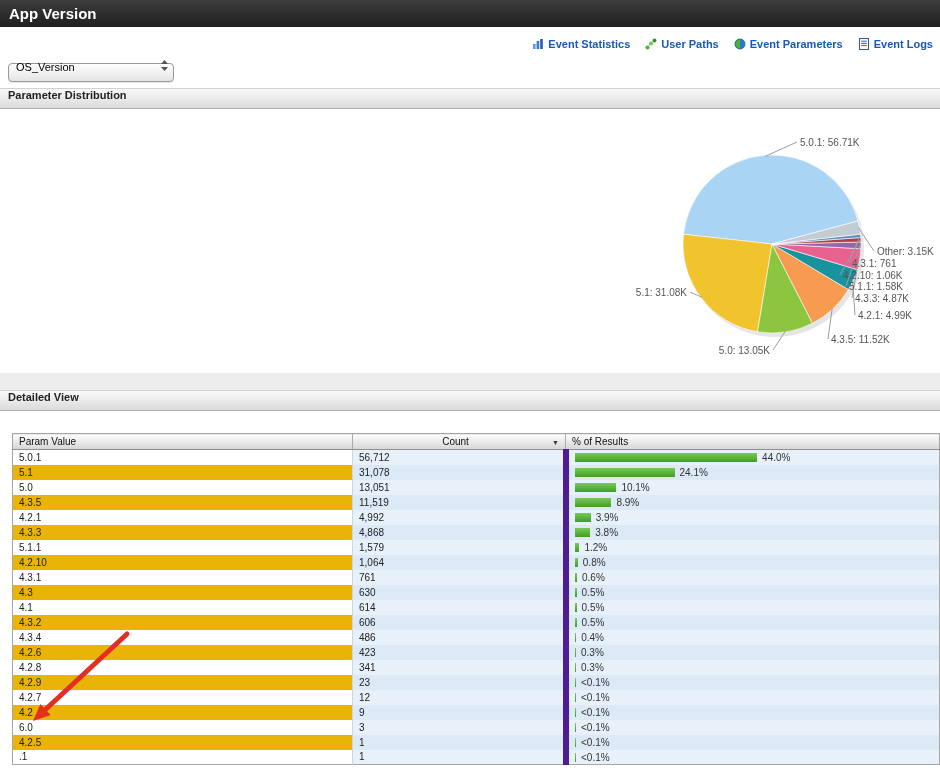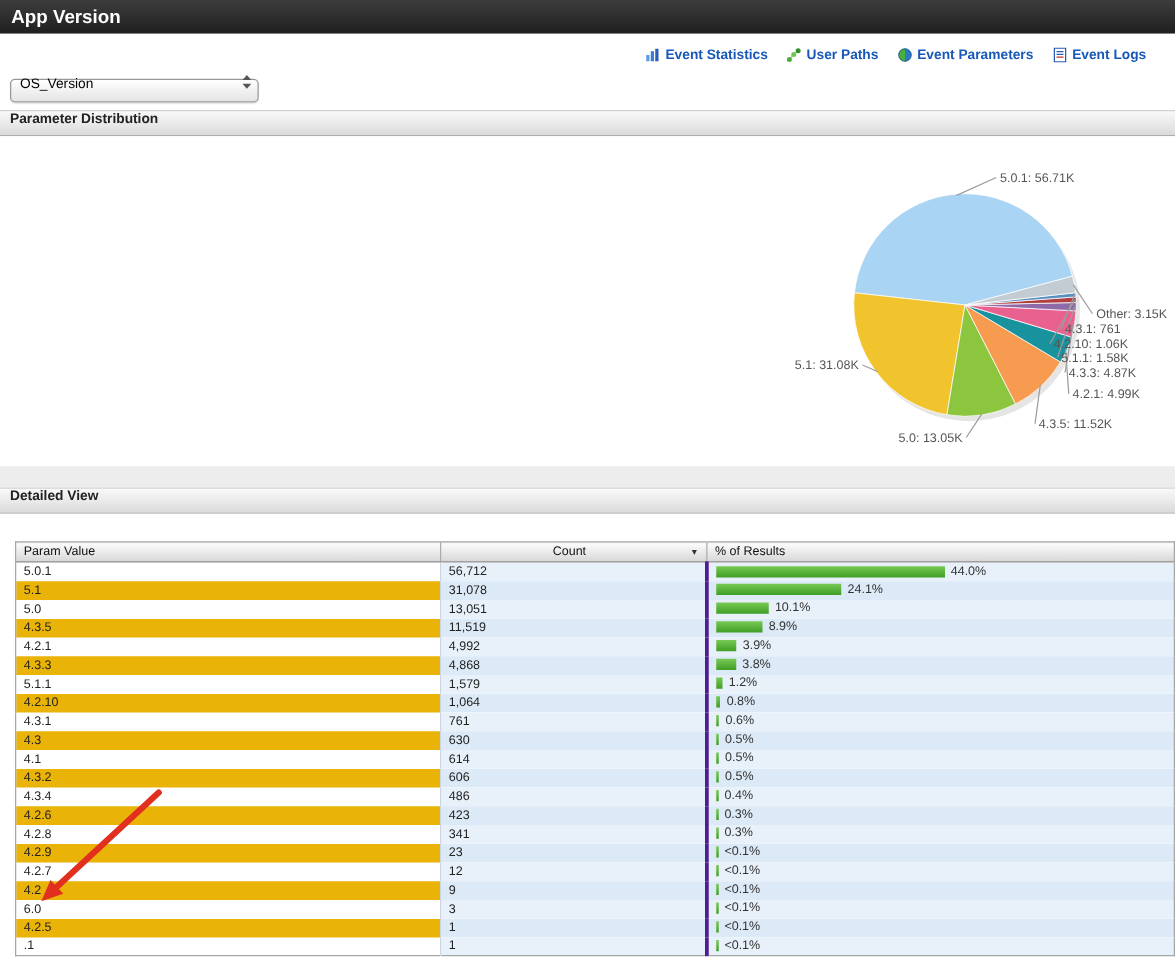--- a/index.html
+++ b/index.html
@@ -18,33 +18,33 @@
     display: flex; align-items: center;
     padding: 0 9px;
   }
   .topbar-title { color: #fff; font-size: 15px; font-weight: bold; }
 
   
   .subheader {
     height: 33px;
     background: #fff;
     display: flex; align-items: center; justify-content: flex-end;
-    gap: 15px; padding-right: 23px;
+    gap: 15px; padding-right: 7px;
   }
   .nav-link {
     display: inline-flex; align-items: center; gap: 4px;
     color: #1758b8; font-size: 11px; font-weight: bold;
     text-decoration: none; cursor: pointer;
   }
   .nav-icon { display: inline-flex; width: 12px; height: 12px; }
 
   
   .controls { height: 28px; padding: 3px 0 0 8px; background: #fff; }
   .select {
-    width: 199px; height: 19px;
+    width: 166px; height: 19px;
     border: 1px solid #979797; border-radius: 4px;
     background: linear-gradient(#ffffff, #e4e4e4);
     display: flex; align-items: center; justify-content: space-between;
     font-size: 11px; color: #000;
     padding: 0 4px 12px 7px; cursor: pointer;
     box-shadow: 0 1px 1px rgba(0,0,0,0.10);
     gap: 25px;
   }
 
   
@@ -75,21 +75,21 @@
     font-weight: normal; text-align: left;
     height: 16px; padding: 0 6px; color: #111;
     white-space: nowrap;
     margin-top: 48px;
   }
   th.col-param { width: 340px; border-right: 1px solid #ababab; }
   th.col-count { width: 213px; border-right: 1px solid #ababab; text-align: center; }
   .sort-arrow { float: right; font-size: 7px; color: #333; padding-top: 3px; cursor: pointer; }
   tbody td { height: 15px; padding: 0 6px; color: #222; white-space: nowrap; overflow: hidden; }
   td.col-param { border-right: 1px solid #ccd6e2; }
-  td.col-count { border-right: 3px solid #4c1d95; }
+  td.col-count { border-right: 6px solid #4c1d95; }
   tr.odd  td.col-param { background: #ffffff; }
   tr.even td.col-param { background: #eab308; }
   tr.odd  td.col-count, tr.odd  td.col-pct { background: #e8f1fa; }
   tr.even td.col-count, tr.even td.col-pct { background: #dce9f6; }
   .bar {
     display: inline-block; height: 9px;
     background: linear-gradient(#79c955, #3f9e25);
     vertical-align: middle; margin-right: 5px;
   }
   .pct-label { vertical-align: middle; color: #333; }

